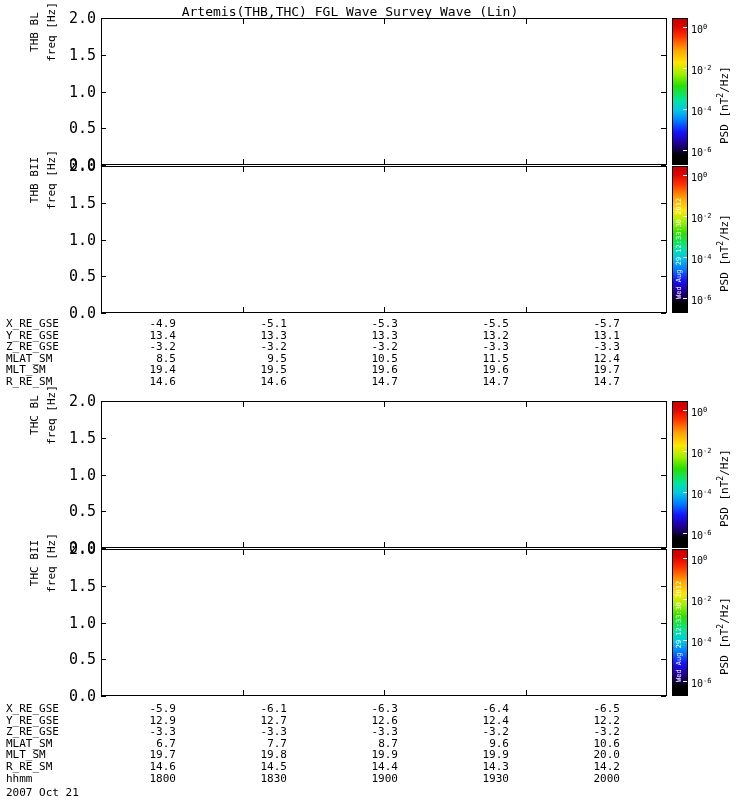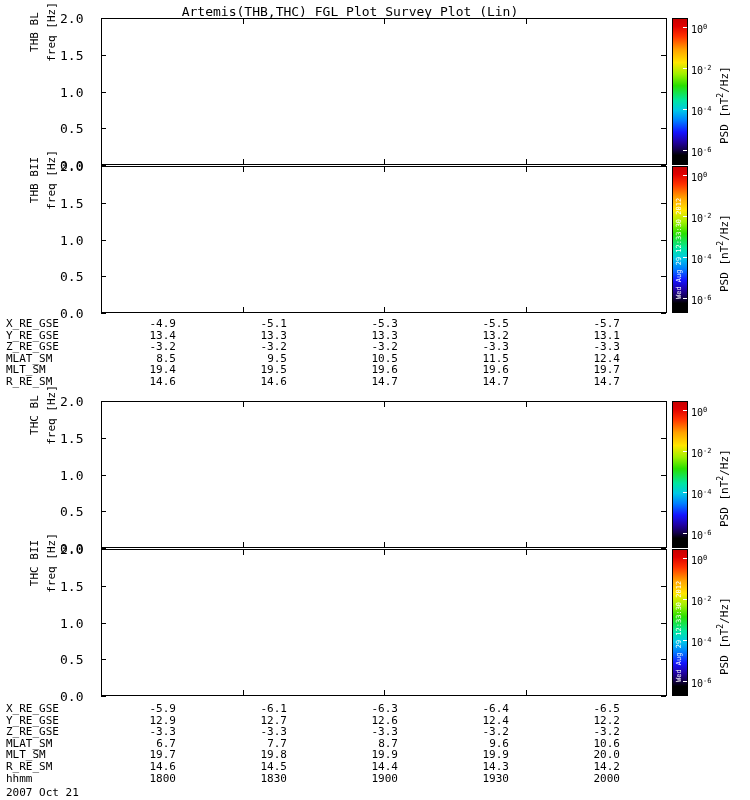--- a/index.html
+++ b/index.html
@@ -32,23 +32,23 @@
   
   .panel {
     position: absolute;
     border: 1px solid #000;
     background: #ffffff;
     box-sizing: border-box;
   }
   .ytick {
     position: absolute;
     right: 0;
-    font-size: 13px;
+    font-size: 15px;
     line-height: 11px;
-    text-align: left;
+    text-align: right;
     white-space: nowrap;
   }
   .tickmark {
     position: absolute;
     background: #000;
     height: 1px;
     width: 5px;
   }
   .tickmark.right {
     width: 5px;
@@ -134,21 +134,21 @@
     position: absolute;
     font-size: 11px;
     white-space: pre;
   }
 </style>
 </head>
 <body>
 
 <div id="page">
 
-  <div class="title">Artemis(THB,THC) FGL Plot Survey Plot (Lin)</div>
+  <div class="title">Artemis(THB,THC) FGL Wave Survey Wave (Lin)</div>
 
   <div class="panel" style="left:101px; top:18px; width:566px; height:147px;"></div>
   <div id="yt1" style="position: absolute; left: 0px; top: 0px; width: 750px; height: 0px;">
       <div class="ytick" style="left: 60px; width: 36px; top: 13px;">2.0</div>
       <div class="tickmark" style="left: 101px; top: 18px;"></div>
       <div class="tickmark right" style="left: 661px; top: 18px;"></div>
       <div class="ytick" style="left: 60px; width: 36px; top: 49.75px;">1.5</div>
       <div class="tickmark" style="left: 101px; top: 54.75px;"></div>
       <div class="tickmark right" style="left: 661px; top: 54.75px;"></div>
       <div class="ytick" style="left: 60px; width: 36px; top: 86.5px;">1.0</div>

